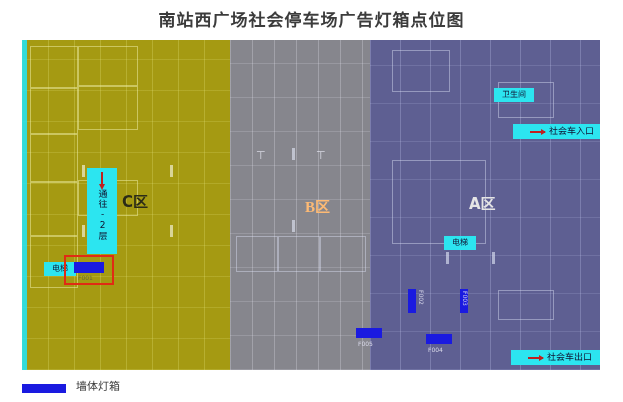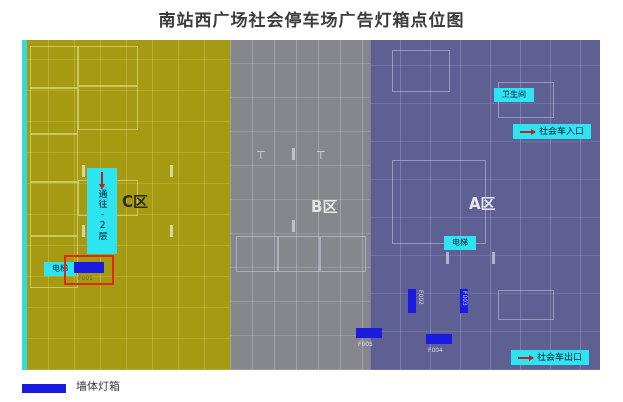--- a/index.html
+++ b/index.html
@@ -56,42 +56,42 @@
   .room-block.pale{border-color:rgba(220,225,245,.45);}
 
   
   .zone-label{
     position:absolute;
     font-size:15px;font-weight:700;
     font-family:"DejaVu Sans","Liberation Sans",sans-serif;
     white-space:nowrap;
   }
   #zone-label-c{left:100px;top:150px;color:#2c2c17;}
-  #zone-label-b{left:289px;top:155px;color:#e5e5e5;}
+  #zone-label-b{left:283px;top:155px;color:#fdba74;font-family:Liberation Serif, serif;}
   #zone-label-a{left:447px;top:152px;color:#e5e5e5;}
 
   
   .cyan-tag{
     position:absolute;
     background:#2ce5f0;
     color:#121232;
     font-size:9px;
     line-height:1;
     padding:3px 8px;
     white-space:nowrap;
     font-family:"DejaVu Sans","Liberation Sans",sans-serif;
   }
   #tag-wc{left:472px;top:48px;font-size:8px;}
   #tag-elevator-c{left:22px;top:222px;font-size:8px;}
   #tag-elevator-a{left:422px;top:196px;font-size:8px;}
   .arrow-tag{
     position:absolute;
     background:#2ce5f0;
     display:flex;align-items:center;gap:4px;
-    padding:3px 7px;
+    padding:3px 17px;
     white-space:nowrap;
   }
   #tag-entrance{left:491px;top:84px;}
   #tag-exit{left:489px;top:310px;}
   .arrow-tag .tag-text{font-size:9px;color:#101030;line-height:1;}
   .arrow-glyph{
     display:inline-block;width:15px;height:2px;background:#c02020;position:relative;
   }
   .arrow-glyph::after{
     content:"";position:absolute;right:-1px;top:-2px;

